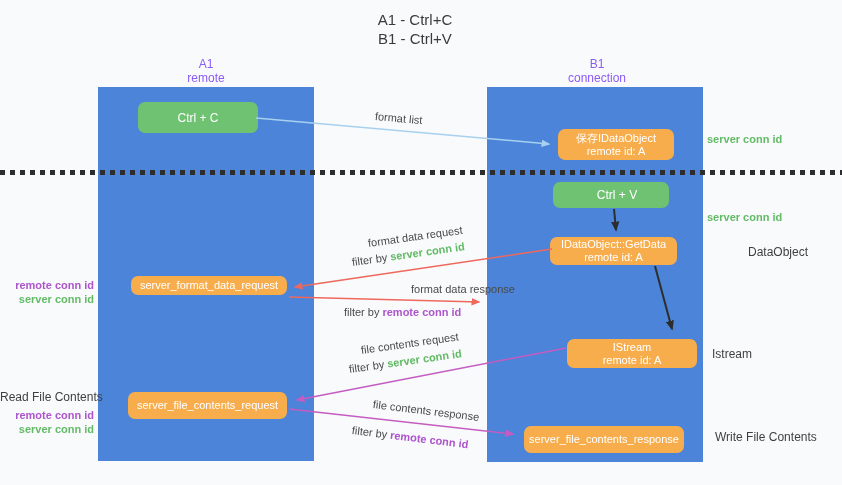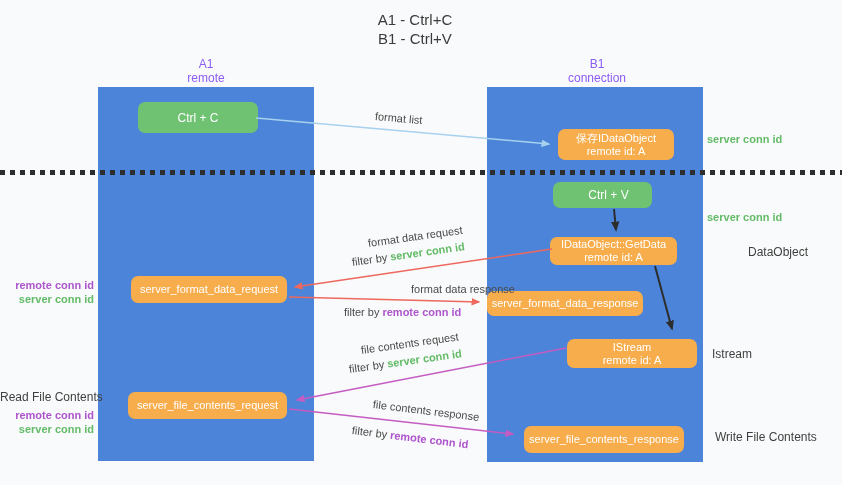--- a/index.html
+++ b/index.html
@@ -78,36 +78,33 @@
 
   <div class="abs node node-green" style="left:138px;top:102px;width:120px;height:31px;">
     <div class="l1">Ctrl + C</div>
   </div>
 
   <div class="abs node node-orange" style="left:558px;top:129px;width:116px;height:31px;align-items:center;">
     <div class="l1">保存IDataObject</div>
     <div class="l2">remote id: A</div>
   </div>
 
-  <div class="abs node node-green" style="left:553px;top:182px;width:99px;height:26px;padding-left:12px;">
+  <div class="abs node node-green" style="left:553px;top:182px;width:116px;height:26px;padding-left:12px;">
     <div class="l1">Ctrl + V</div>
   </div>
 
   <div class="abs node node-orange" style="left:550px;top:237px;width:127px;height:28px;">
     <div class="l1">IDataObject::GetData</div>
     <div class="l2">remote id: A</div>
   </div>
 
-  <div class="abs node node-orange" style="left:131px;top:276px;width:156px;height:27px;">
+  <div class="abs node node-orange" style="left:131px;top:276px;width:156px;height:19px;">
     <div class="l1">server_format_data_request</div>
   </div>
 
-  <div class="abs node node-orange" style="left:487px;top:291px;width:156px;height:25px;">
-    <div class="l1">server_format_data_response</div>
-  </div>
 
   <div class="abs node node-orange" style="left:567px;top:339px;width:130px;height:29px;">
     <div class="l1">IStream</div>
     <div class="l2">remote id: A</div>
   </div>
 
   <div class="abs node node-orange" style="left:128px;top:392px;width:159px;height:27px;">
     <div class="l1">server_file_contents_request</div>
   </div>
 

